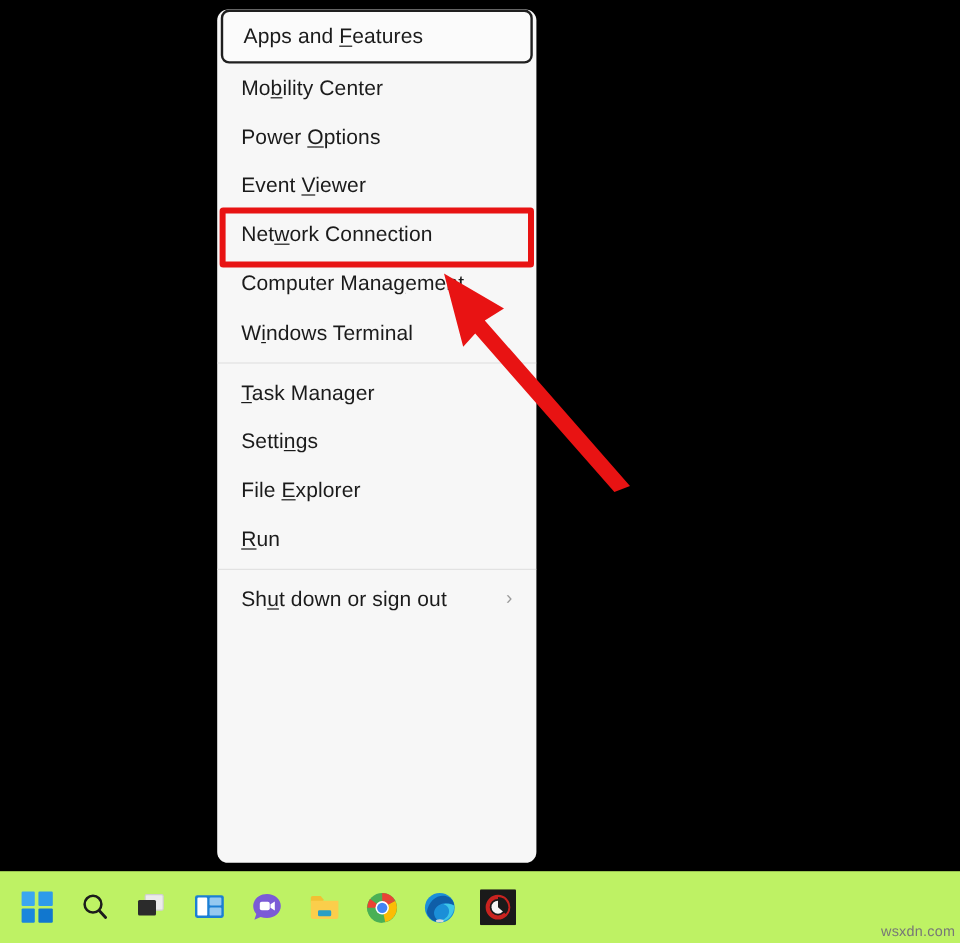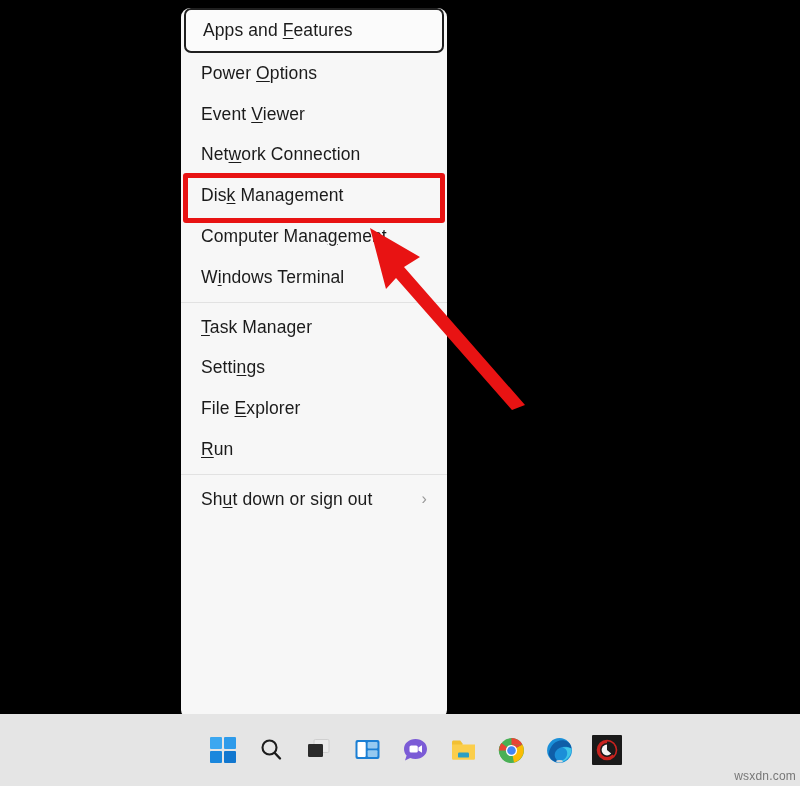--- a/index.html
+++ b/index.html
@@ -110,25 +110,24 @@
     height: 195px;
     pointer-events: none;
   }
 
   
   #taskbar {
     position: absolute;
     left: 0;
     bottom: 0;
     width: 800px;
-    height: 72px;
-    background: #e5e5e5;
+    height: 60px;
+    background: #bef264;
     display: flex;
     align-items: center;
-    justify-content: center;
   }
   .tb-icons {
     display: flex;
     align-items: center;
     gap: 17px;
     transform: translateX(15px);
   }
   .tb-btn {
     width: 31px;
     height: 31px;
@@ -169,30 +168,30 @@
 
 <div id="desktop"></div>
 
 <div id="winx-menu">
 
   <div class="menu-group">
     <div class="menu-item focused">
       <span class="label">Apps and <u>F</u>eatures</span>
     </div>
     <div class="menu-item">
+      <span class="label">Mo<u>b</u>ility Center</span>
+    </div>
+    <div class="menu-item">
       <span class="label">Power <u>O</u>ptions</span>
     </div>
     <div class="menu-item">
       <span class="label">Event <u>V</u>iewer</span>
     </div>
     <div class="menu-item">
       <span class="label">Net<u>w</u>ork Connection</span>
-    </div>
-    <div class="menu-item">
-      <span class="label">Dis<u>k</u> Management</span>
     </div>
     <div class="menu-item">
       <span class="label">Computer Mana<u>g</u>ement</span>
     </div>
     <div class="menu-item">
       <span class="label">W<u>i</u>ndows Terminal</span>
     </div>
   </div>
 
   <div class="menu-sep"></div>

